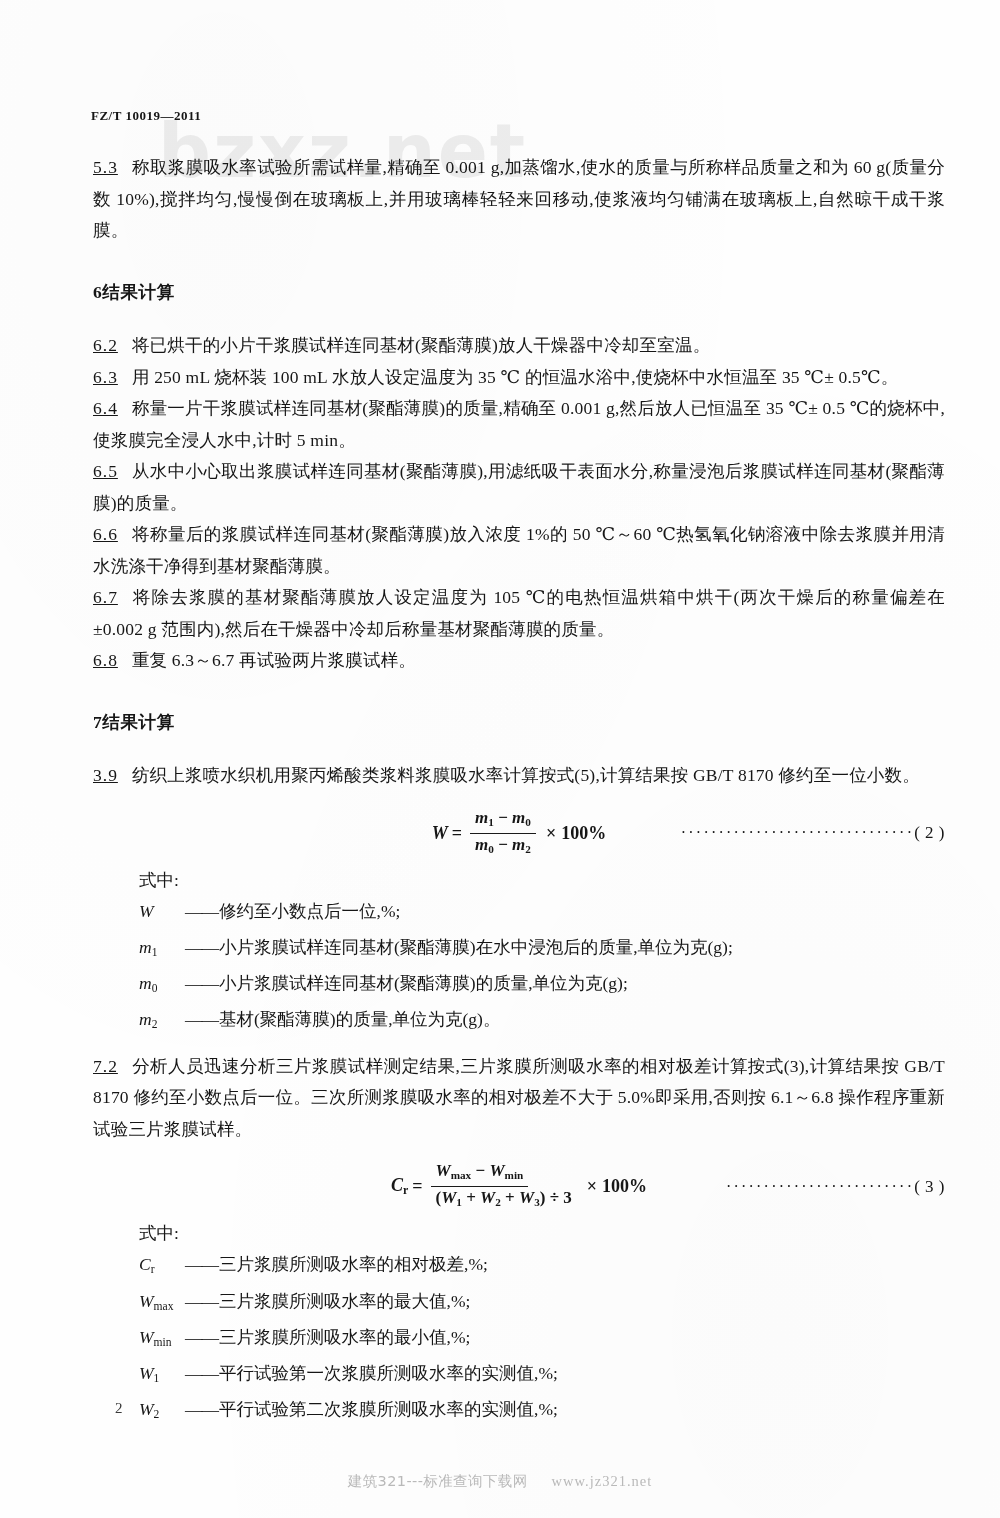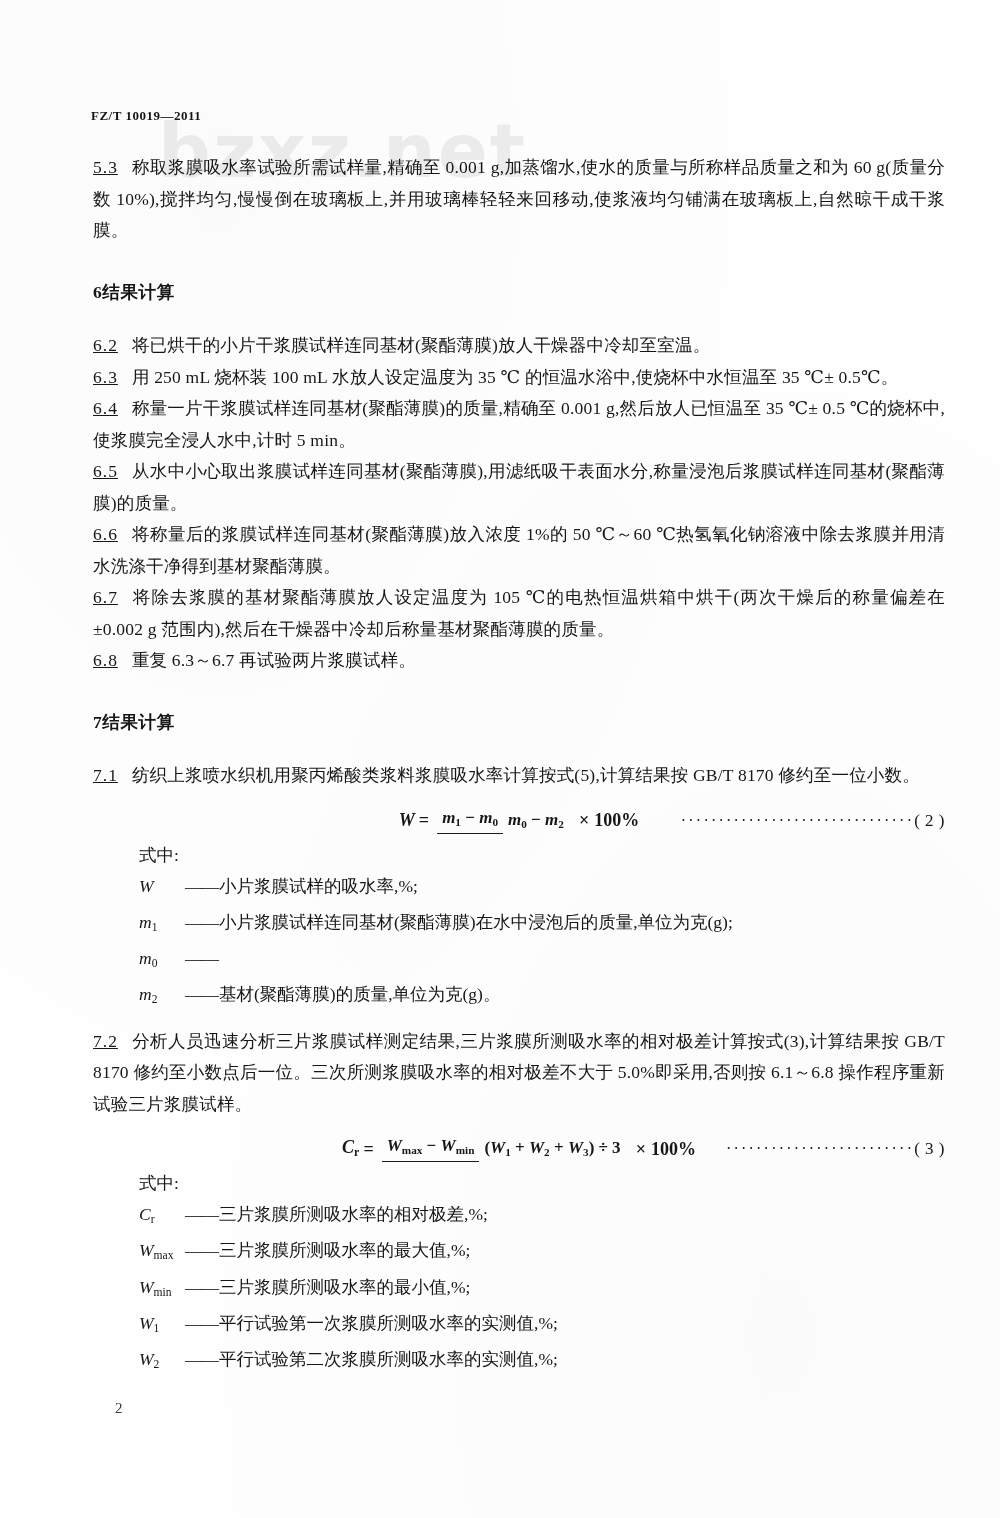--- a/index.html
+++ b/index.html
@@ -97,22 +97,22 @@
     font-family: "Liberation Serif", serif;
     font-size: 18px;
     display: inline-flex;
     align-items: center;
     font-weight: 700;
     white-space: nowrap;
   }
   .formula .var { font-style: italic; font-weight: 700; }
   .frac {
     display: inline-flex;
-    flex-direction: row;
-    align-items: flex-end;
+    flex-direction: column;
+    align-items: flex-start;
     vertical-align: middle;
     margin: 0 4px;
   }
   .frac .top {
     padding: 0 5px 1px 5px;
     border-bottom: 1.6px solid #1a1a1a;
     font-size: 17px;
     line-height: 20px;
     white-space: nowrap;
   }
@@ -228,21 +228,21 @@
     <p class="para"><span class="num">6.7</span><span class="gap"></span><span>将除去浆膜的基材聚酯薄膜放人设定温度为 105 ℃的电热恒温烘箱中烘干(两次干燥后的称量偏差在±0.002 g 范围内),然后在干燥器中冷却后称量基材聚酯薄膜的质量。</span></p>
 
     <p class="para"><span class="num">6.8</span><span class="gap"></span><span>重复 6.3～6.7 再试验两片浆膜试样。</span></p>
 
     <div class="spacer-lg"></div>
 
     <p class="section-head"><span>7</span><span class="gap"></span><span>结果计算</span></p>
 
     <div class="spacer-md"></div>
 
-    <p class="para"><span class="num">7.1</span><span class="gap"></span><span>纺织上浆喷水织机用聚丙烯酸类浆料浆膜吸水率计算按式(5),计算结果按 GB/T 8170 修约至一位小数。</span></p>
+    <p class="para"><span class="num">3.9</span><span class="gap"></span><span>纺织上浆喷水织机用聚丙烯酸类浆料浆膜吸水率计算按式(5),计算结果按 GB/T 8170 修约至一位小数。</span></p>
 
     <div class="formula-row">
       <span class="formula">
         <span class="var">W</span>
         <span style="margin:0 4px;">=</span>
         <span class="frac">
           <span class="top"><i>m</i><sub>1</sub> <span>−</span> <i>m</i><sub>0</sub></span>
           <span class="bot"><i>m</i><sub>0</sub> <span>−</span> <i>m</i><sub>2</sub></span>
         </span>
         <span style="margin:0 5px 0 6px;">×</span>
@@ -250,30 +250,31 @@
       </span>
       <span class="eq-tail"><span class="dots">·······························</span><span>( 2 )</span></span>
     </div>
 
     <p class="where">式中:</p>
 
     <div class="deflist">
       <div class="defrow">
         <span class="defsym"><span>W</span><sub></sub></span>
         <span class="defdash">——</span>
-        <span class="deftext">小片浆膜试样的吸水率,%;</span>
+        <span class="deftext">修约至小数点后一位,%;</span>
       </div>
       <div class="defrow">
         <span class="defsym"><span>m</span><sub>1</sub></span>
         <span class="defdash">——</span>
         <span class="deftext">小片浆膜试样连同基材(聚酯薄膜)在水中浸泡后的质量,单位为克(g);</span>
       </div>
       <div class="defrow">
         <span class="defsym"><span>m</span><sub>0</sub></span>
         <span class="defdash">——</span>
+        <span class="deftext">小片浆膜试样连同基材(聚酯薄膜)的质量,单位为克(g);</span>
       </div>
       <div class="defrow">
         <span class="defsym"><span>m</span><sub>2</sub></span>
         <span class="defdash">——</span>
         <span class="deftext">基材(聚酯薄膜)的质量,单位为克(g)。</span>
       </div>
     </div>
 
     <div class="spacer-sm"></div>
 
@@ -320,13 +321,14 @@
         <span class="defsym"><span>W</span><sub>2</sub></span>
         <span class="defdash">——</span>
         <span class="deftext">平行试验第二次浆膜所测吸水率的实测值,%;</span>
       </div>
     </div>
 
   </div>
 
   <div class="page-number">2</div>
 
+  <div class="footer-bar"><span>建筑321---标准查询下载网</span><span class="site">www.jz321.net</span></div>
 </div>
 
 </body></html>

